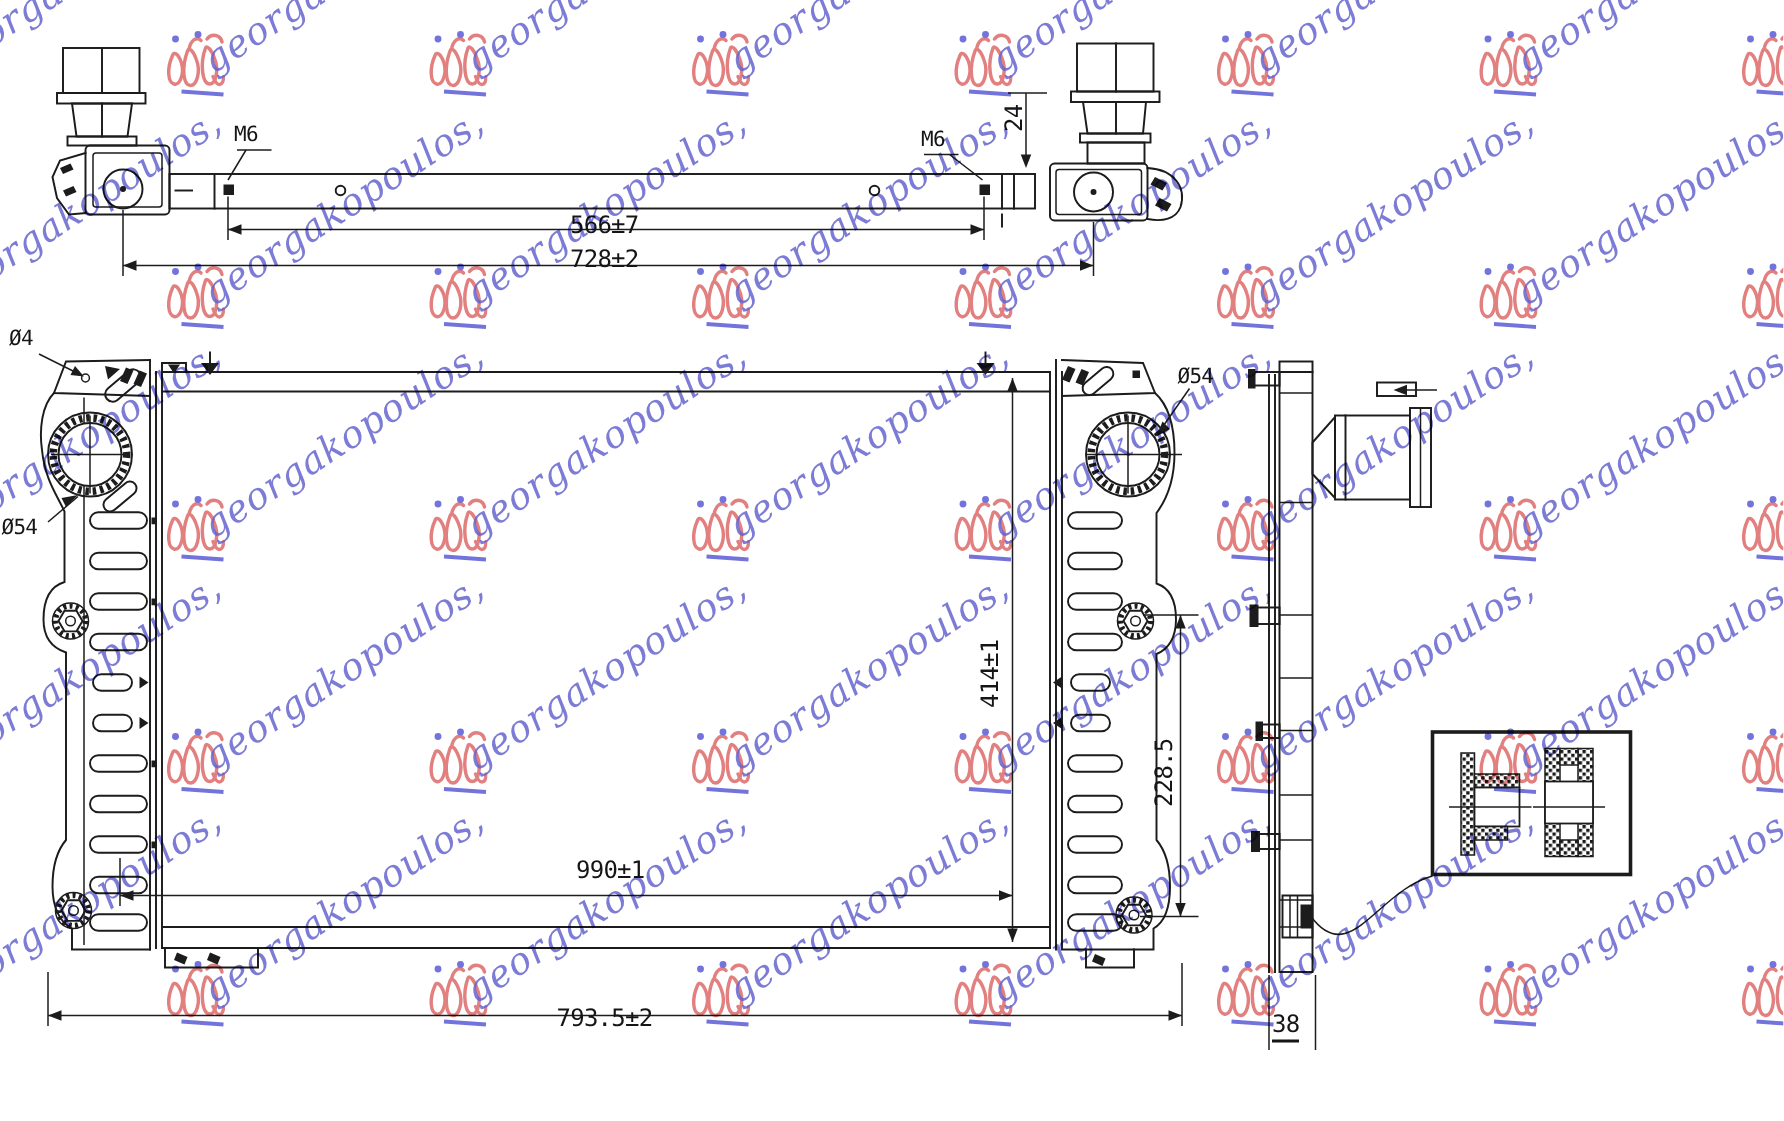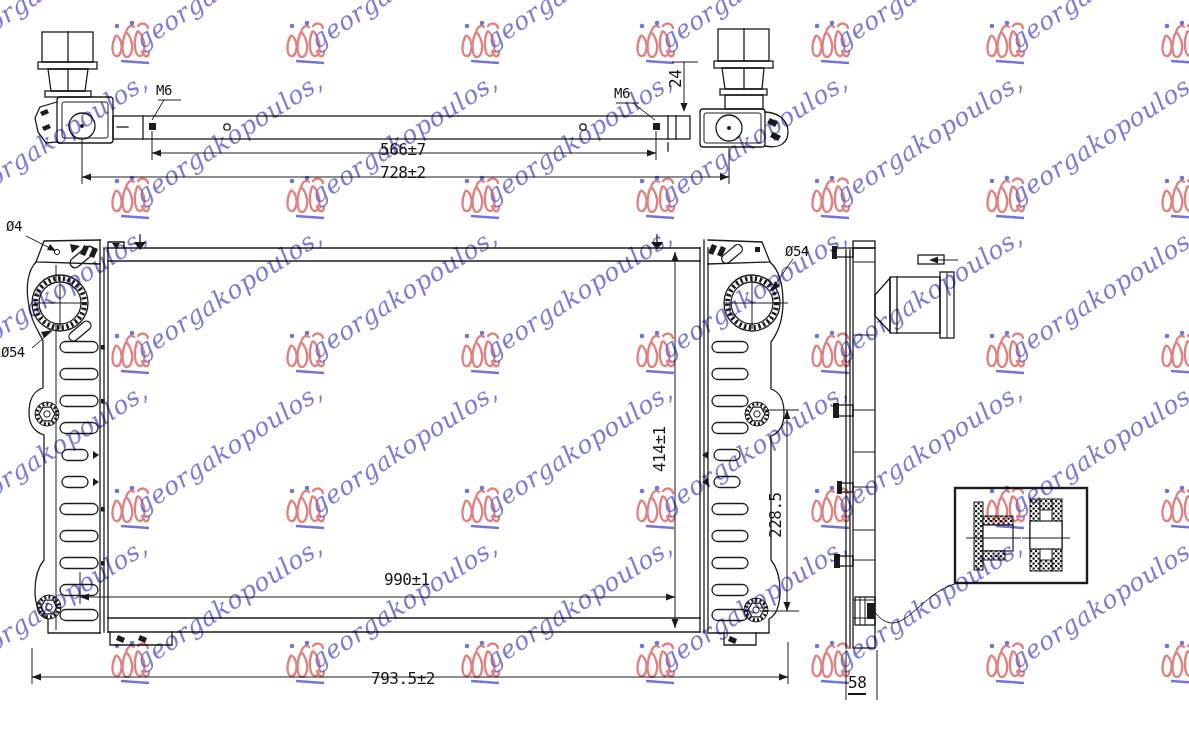--- a/index.html
+++ b/index.html
@@ -338,21 +338,21 @@
   <div class="lbl vert" style="left:666px;top:88px">24</div>
   <div class="lbl" style="left:380px;top:140px">566±7</div>
   <div class="lbl" style="left:380px;top:163px">728±2</div>
   <div class="lbl sm" style="left:6px;top:218px">Ø4</div>
   <div class="lbl sm" style="left:1px;top:344px">Ø54</div>
   <div class="lbl sm" style="left:785px;top:243px">Ø54</div>
   <div class="lbl vert" style="left:650px;top:472px">414±1</div>
   <div class="lbl vert" style="left:766px;top:538px">228.5</div>
   <div class="lbl" style="left:384px;top:570px">990±1</div>
   <div class="lbl" style="left:371px;top:669px">793.5±2</div>
-  <div class="lbl undl" style="left:848px;top:673px">58</div>
+  <div class="lbl undl" style="left:848px;top:673px">38</div>
 </div>
 
 <div id="watermark-layer">
       <div class="wm" style="left: -67px; top: 20px;">
         <span class="wm-text" style="color: rgb(101, 101, 207);">georgakopoulos,</span>
       </div>
       <div class="wm" style="left: 108px; top: 20px;">
         <span class="wm-logo"><svg width="42" height="46" viewBox="0 0 42 46">
             <g fill="none" stroke="#dd6a6a" stroke-width="2.3" stroke-linecap="round">
               <path d="M7,17 C3,26 4,35 8,36 C12,37 15,29 13,22 C11,16 8,14 7,17 Z"></path>

